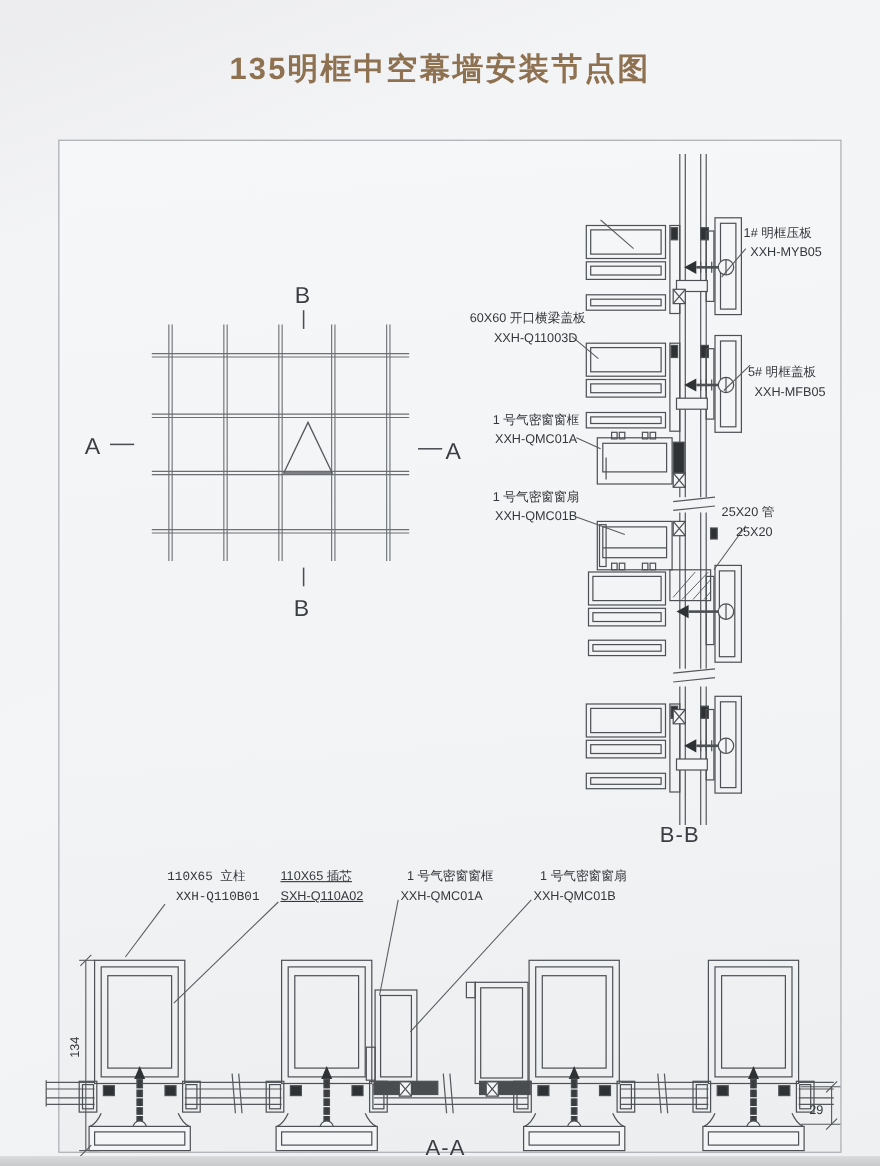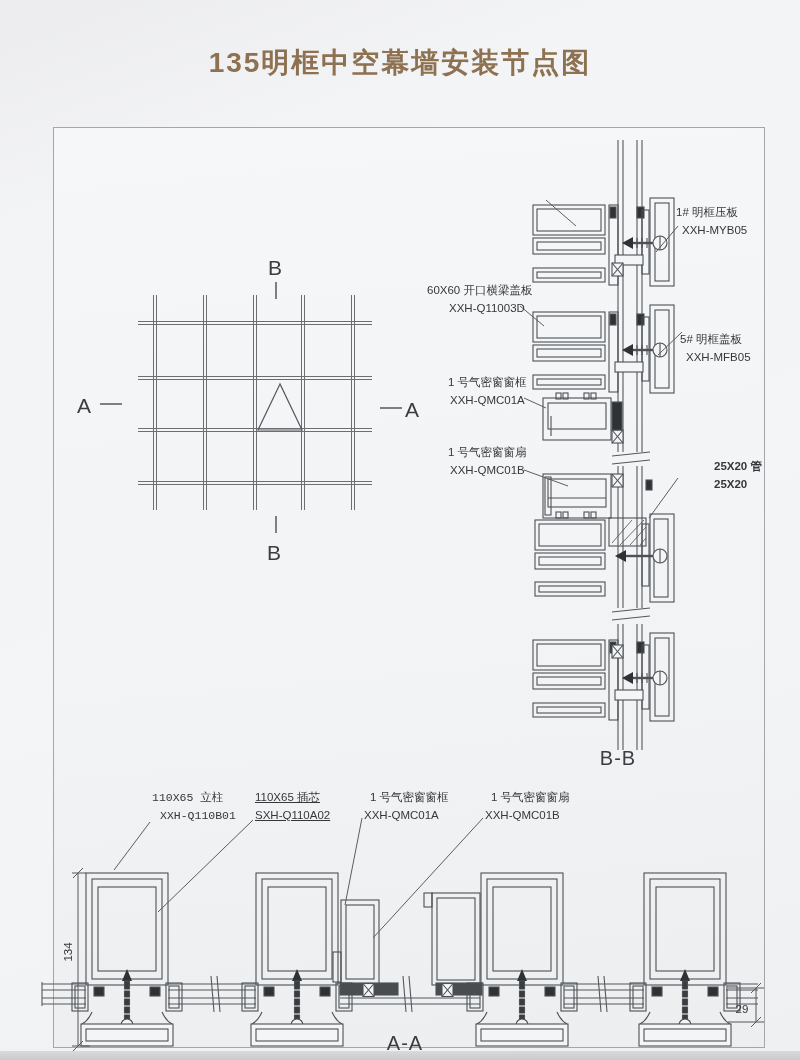--- a/index.html
+++ b/index.html
@@ -270,23 +270,23 @@
     <span style="margin-left:6px;text-align:center;">XXH-MFB05</span>
   </div>
   <div class="callout" style="left:448px;top:374px;">
     <span>1 号气密窗窗框</span>
     <span style="margin-left:2px;">XXH-QMC01A</span>
   </div>
   <div class="callout" style="left:448px;top:444px;">
     <span>1 号气密窗窗扇</span>
     <span style="margin-left:2px;">XXH-QMC01B</span>
   </div>
-  <div class="callout" style="left:714px;top:458px;font-weight:bold;">
+  <div class="callout" style="left:656px;top:458px;">
     <span>25X20 管</span>
-    <span style="margin-left:0;">25X20</span>
+    <span style="margin-left:13px;">25X20</span>
   </div>
   <div class="callout" style="left:152px;top:789px;font-family:Liberation Mono, monospace;">
     <span>110X65 立柱</span>
     <span style="margin-left:8px;">XXH-Q110B01</span>
   </div>
   <div class="callout" style="left:255px;top:789px;text-decoration:underline;">
     <span>110X65 插芯</span>
     <span>SXH-Q110A02</span>
   </div>
   <div class="callout" style="left:364px;top:789px;">

